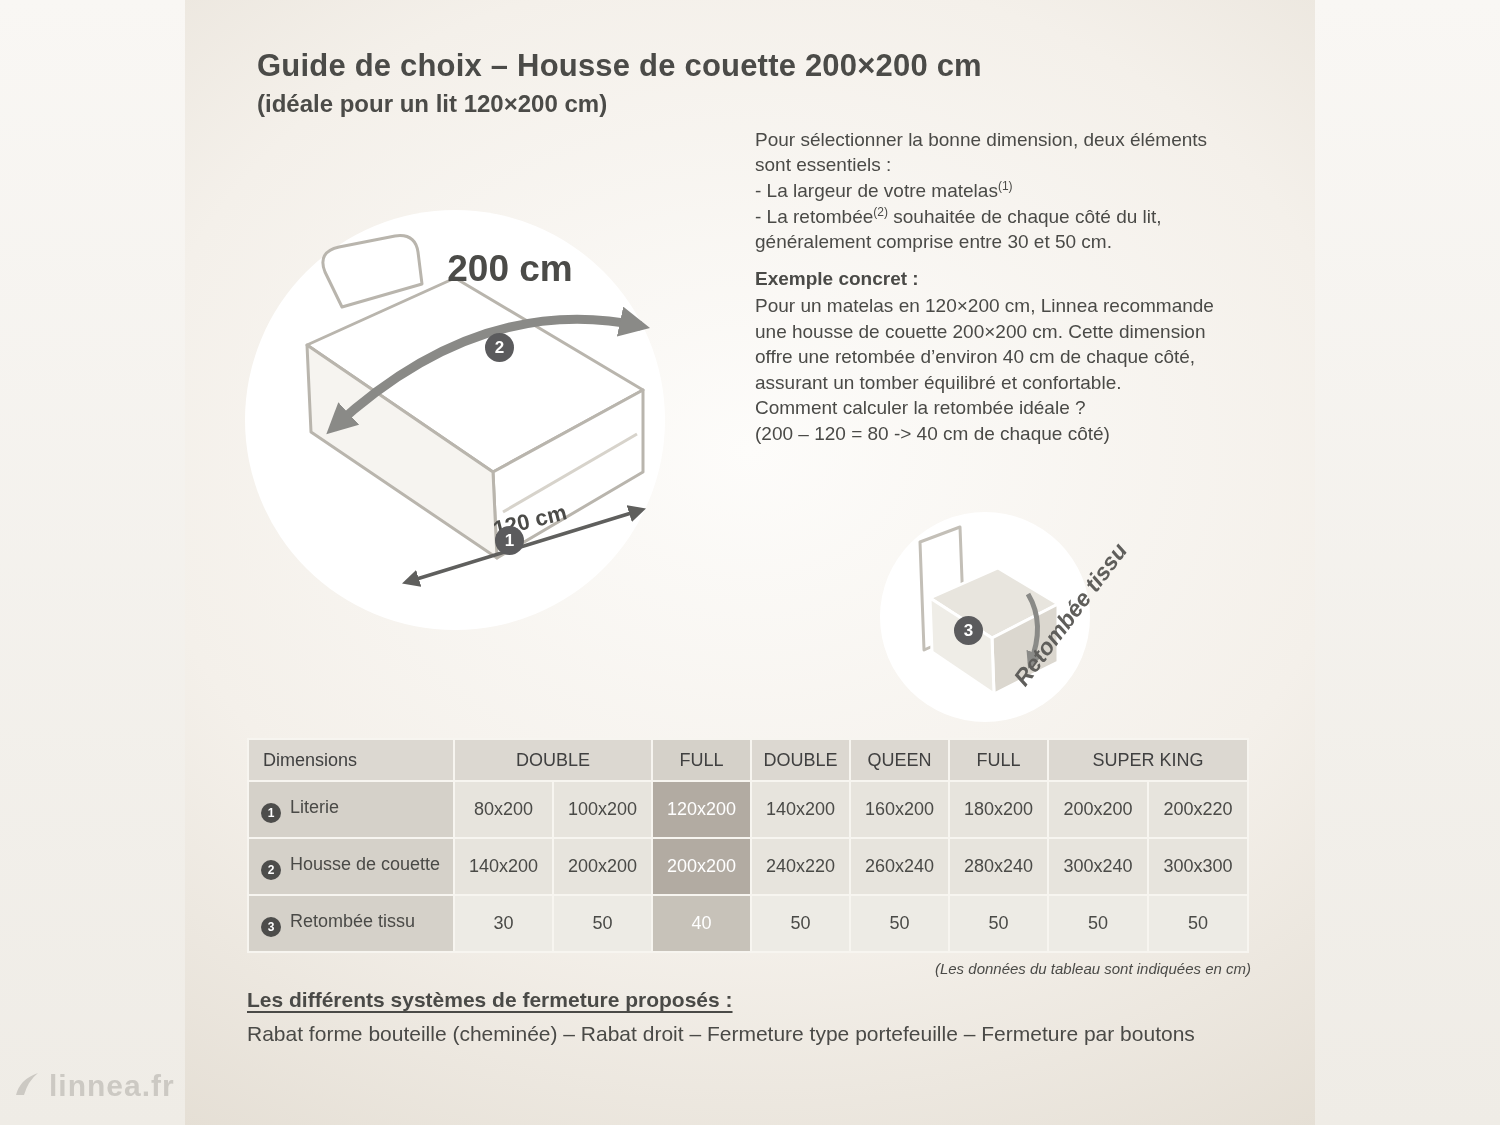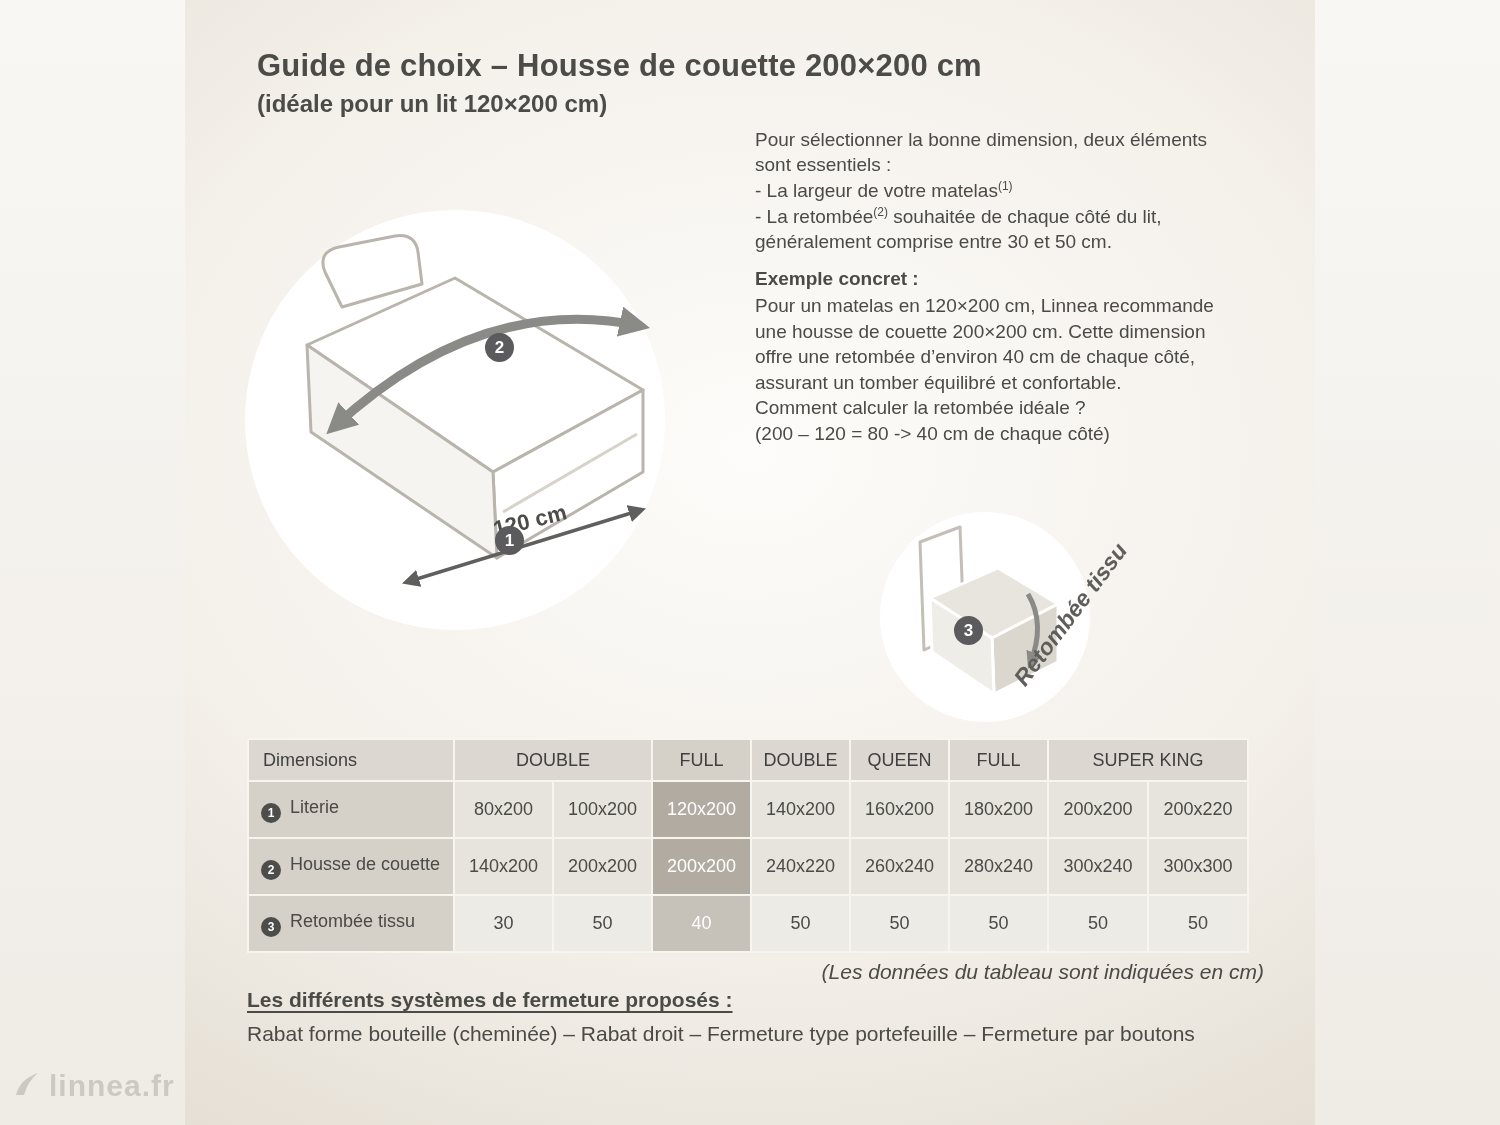--- a/index.html
+++ b/index.html
@@ -49,21 +49,21 @@
   .gtable thead th.dim { text-align:left; padding-left:14px; }
   .gtable thead th.hl { background:#d5d1c9; font-weight:normal; }
   .gtable tbody td { height:57px; font-size:18px; }
   .gtable td.label-cell { background:#d5d1c9; text-align:left; padding-left:12px; }
   .gtable td.val { background:#e7e4dd; text-align:center; }
   .gtable tr.row3 td.val { background:#edebe5; }
   .gtable td.val.hl { background:#b2aba2; color:#fff; }
   .gtable tr.row3 td.val.hl { background:#c7c2b9; color:#fff; }
   .tbadge { display:inline-flex; width:20px; height:20px; border-radius:50%; background:#4d4d4b; color:#fff; font-size:12px; font-weight:bold; align-items:center; justify-content:center; margin-right:9px; vertical-align:-4px; }
 
-  .table-note { position:absolute; left:79px; top:960px; width:1000px; text-align:right; font-style:italic; font-size:21px; color:#4a4a47; }
+  .table-note { position:absolute; left:66px; top:960px; width:1000px; text-align:right; font-style:italic; font-size:15px; color:#4a4a47; }
 
   .closures-heading { position:absolute; left:62px; top:988px; font-size:21px; font-weight:bold; text-decoration:underline; text-underline-offset:4px; }
   .closures-body { position:absolute; left:62px; top:1022px; font-size:21px; }
 
   .watermark { position:absolute; left:12px; bottom:22px; display:flex; align-items:flex-start; gap:7px; color:#c9c6c0; font-size:30px; font-weight:bold; letter-spacing:1px; opacity:.9; }
 </style>
 </head>
 <body>
 
 <div class="panel">
@@ -102,20 +102,21 @@
       <path d="M248 262 L398 180 L398 262 L252 348 Z" fill="#ffffff" stroke="#b9b5ad" stroke-width="3" stroke-linejoin="round"></path>
 
       <path d="M62 135 L248 262 L252 348 L66 222 Z" fill="#f6f4f0" stroke="#b9b5ad" stroke-width="3" stroke-linejoin="round"></path>
 
       <path d="M258 302 L392 224" stroke="#d7d3cb" stroke-width="3" fill="none"></path>
 
       <path d="M88 218 Q235 82 396 116" fill="none" stroke="#8a8a87" stroke-width="9" marker-start="url(#mArrowBig)" marker-end="url(#mArrowBig)"></path>
 
       <path d="M162 372 L396 300" fill="none" stroke="#5f5f5d" stroke-width="3.5" marker-start="url(#mArrowDim)" marker-end="url(#mArrowDim)"></path>
     </svg>
+    <div class="lbl200">200 cm</div>
     <div class="badge b2">2</div>
     <div class="lbl120">120 cm</div>
     <div class="badge b1">1</div>
   </div>
 
   <div class="circle-small">
     <svg viewBox="0 0 210 210" width="210" height="210">
       <defs>
         <marker id="mArrowSm" viewBox="0 0 10 10" refX="7" refY="5" markerWidth="3.4" markerHeight="3.4" orient="auto">
           <path d="M0 0 L10 5 L0 10 z" fill="#8a8a87"></path>

